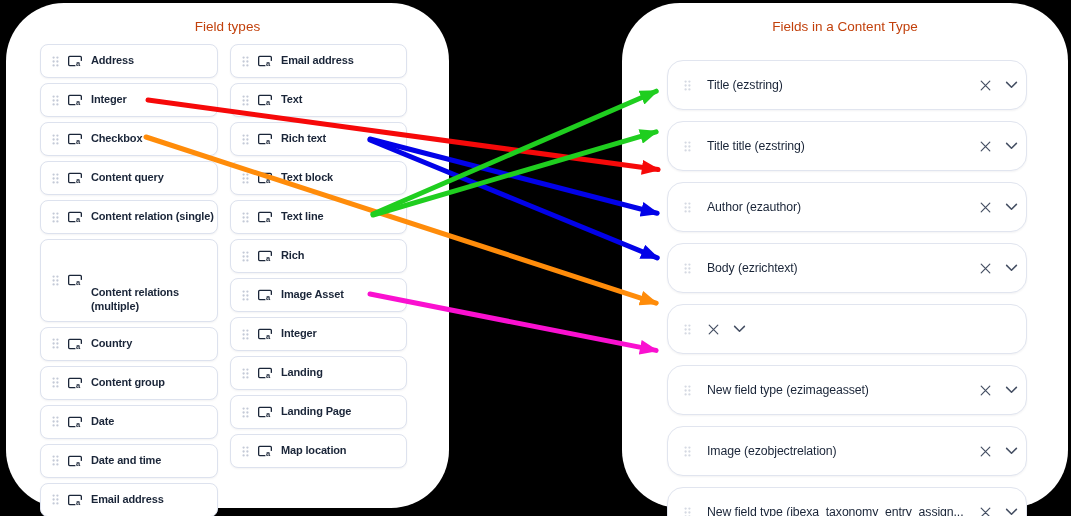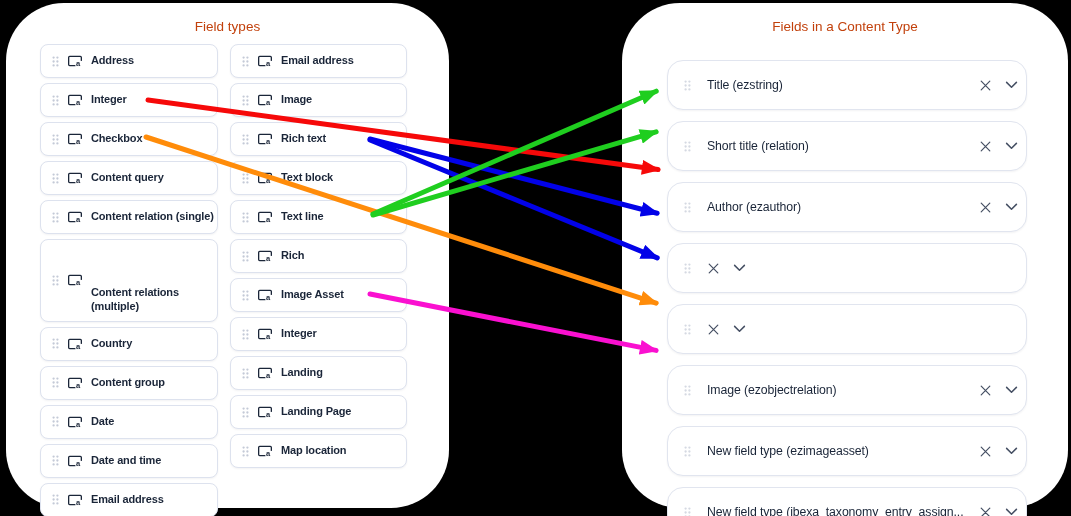--- a/index.html
+++ b/index.html
@@ -292,21 +292,21 @@
                 <circle cx="5.4" cy="5.5" r="1.15"></circle>
                 <circle cx="1.6" cy="9.4" r="1.15"></circle>
                 <circle cx="5.4" cy="9.4" r="1.15"></circle>
               </g>
             </svg>
             <svg class="ficon" width="14" height="12" viewBox="0 0 14 12">
               <rect x="0.65" y="1.4" width="12.7" height="9.2" rx="1" fill="none" stroke="currentColor" stroke-width="1.3"></rect>
               <rect x="7.4" y="5.9" width="6.6" height="6" fill="#ffffff"></rect>
               <text x="10.2" y="11" font-size="7.5" font-weight="700" fill="currentColor" text-anchor="middle" font-family="Liberation Sans, sans-serif">a</text>
             </svg>
-            <span class="ft-label">Image</span>
+            <span class="ft-label">Text</span>
           </div>
           <div class="ft-item">
             <svg class="handle" width="7" height="11" viewBox="0 0 7 11">
               <g fill="currentColor">
                 <circle cx="1.6" cy="1.6" r="1.15"></circle>
                 <circle cx="5.4" cy="1.6" r="1.15"></circle>
                 <circle cx="1.6" cy="5.5" r="1.15"></circle>
                 <circle cx="5.4" cy="5.5" r="1.15"></circle>
                 <circle cx="1.6" cy="9.4" r="1.15"></circle>
                 <circle cx="5.4" cy="9.4" r="1.15"></circle>
@@ -495,21 +495,21 @@
           <svg class="handle" width="7" height="11" viewBox="0 0 7 11">
             <g fill="currentColor">
               <circle cx="1.6" cy="1.6" r="1.15"></circle>
               <circle cx="5.4" cy="1.6" r="1.15"></circle>
               <circle cx="1.6" cy="5.5" r="1.15"></circle>
               <circle cx="5.4" cy="5.5" r="1.15"></circle>
               <circle cx="1.6" cy="9.4" r="1.15"></circle>
               <circle cx="5.4" cy="9.4" r="1.15"></circle>
             </g>
           </svg>
-          <span class="ct-label">Short title (relation)</span>
+          <span class="ct-label">Title title (ezstring)</span>
           <span class="ct-actions">
             <svg class="xicon" width="13" height="13" viewBox="0 0 13 13">
               <path d="M2.2 2.2 L10.8 10.8 M10.8 2.2 L2.2 10.8" stroke="currentColor" stroke-width="1.2" stroke-linecap="round" fill="none"></path>
             </svg>
             <svg class="chev" width="13" height="8" viewBox="0 0 13 8">
               <path d="M1.6 1.4 L6.5 6.3 L11.4 1.4" stroke="currentColor" stroke-width="1.5" fill="none" stroke-linecap="round" stroke-linejoin="round"></path>
             </svg>
           </span>
         </div>
         <div class="ct-row">
@@ -537,40 +537,62 @@
           <svg class="handle" width="7" height="11" viewBox="0 0 7 11">
             <g fill="currentColor">
               <circle cx="1.6" cy="1.6" r="1.15"></circle>
               <circle cx="5.4" cy="1.6" r="1.15"></circle>
               <circle cx="1.6" cy="5.5" r="1.15"></circle>
               <circle cx="5.4" cy="5.5" r="1.15"></circle>
               <circle cx="1.6" cy="9.4" r="1.15"></circle>
               <circle cx="5.4" cy="9.4" r="1.15"></circle>
             </g>
           </svg>
-          <span class="ct-actions">
-            <svg class="xicon" width="13" height="13" viewBox="0 0 13 13">
-              <path d="M2.2 2.2 L10.8 10.8 M10.8 2.2 L2.2 10.8" stroke="currentColor" stroke-width="1.2" stroke-linecap="round" fill="none"></path>
-            </svg>
-            <svg class="chev" width="13" height="8" viewBox="0 0 13 8">
-              <path d="M1.6 1.4 L6.5 6.3 L11.4 1.4" stroke="currentColor" stroke-width="1.5" fill="none" stroke-linecap="round" stroke-linejoin="round"></path>
-            </svg>
-          </span>
-        </div>
-        <div class="ct-row">
-          <svg class="handle" width="7" height="11" viewBox="0 0 7 11">
-            <g fill="currentColor">
-              <circle cx="1.6" cy="1.6" r="1.15"></circle>
-              <circle cx="5.4" cy="1.6" r="1.15"></circle>
-              <circle cx="1.6" cy="5.5" r="1.15"></circle>
-              <circle cx="5.4" cy="5.5" r="1.15"></circle>
-              <circle cx="1.6" cy="9.4" r="1.15"></circle>
-              <circle cx="5.4" cy="9.4" r="1.15"></circle>
-            </g>
-          </svg>
+          <span class="ct-label">Body (ezrichtext)</span>
+          <span class="ct-actions">
+            <svg class="xicon" width="13" height="13" viewBox="0 0 13 13">
+              <path d="M2.2 2.2 L10.8 10.8 M10.8 2.2 L2.2 10.8" stroke="currentColor" stroke-width="1.2" stroke-linecap="round" fill="none"></path>
+            </svg>
+            <svg class="chev" width="13" height="8" viewBox="0 0 13 8">
+              <path d="M1.6 1.4 L6.5 6.3 L11.4 1.4" stroke="currentColor" stroke-width="1.5" fill="none" stroke-linecap="round" stroke-linejoin="round"></path>
+            </svg>
+          </span>
+        </div>
+        <div class="ct-row">
+          <svg class="handle" width="7" height="11" viewBox="0 0 7 11">
+            <g fill="currentColor">
+              <circle cx="1.6" cy="1.6" r="1.15"></circle>
+              <circle cx="5.4" cy="1.6" r="1.15"></circle>
+              <circle cx="1.6" cy="5.5" r="1.15"></circle>
+              <circle cx="5.4" cy="5.5" r="1.15"></circle>
+              <circle cx="1.6" cy="9.4" r="1.15"></circle>
+              <circle cx="5.4" cy="9.4" r="1.15"></circle>
+            </g>
+          </svg>
+          <span class="ct-actions">
+            <svg class="xicon" width="13" height="13" viewBox="0 0 13 13">
+              <path d="M2.2 2.2 L10.8 10.8 M10.8 2.2 L2.2 10.8" stroke="currentColor" stroke-width="1.2" stroke-linecap="round" fill="none"></path>
+            </svg>
+            <svg class="chev" width="13" height="8" viewBox="0 0 13 8">
+              <path d="M1.6 1.4 L6.5 6.3 L11.4 1.4" stroke="currentColor" stroke-width="1.5" fill="none" stroke-linecap="round" stroke-linejoin="round"></path>
+            </svg>
+          </span>
+        </div>
+        <div class="ct-row">
+          <svg class="handle" width="7" height="11" viewBox="0 0 7 11">
+            <g fill="currentColor">
+              <circle cx="1.6" cy="1.6" r="1.15"></circle>
+              <circle cx="5.4" cy="1.6" r="1.15"></circle>
+              <circle cx="1.6" cy="5.5" r="1.15"></circle>
+              <circle cx="5.4" cy="5.5" r="1.15"></circle>
+              <circle cx="1.6" cy="9.4" r="1.15"></circle>
+              <circle cx="5.4" cy="9.4" r="1.15"></circle>
+            </g>
+          </svg>
+          <span class="ct-label">New field type (ezimageasset)</span>
           <span class="ct-actions">
             <svg class="xicon" width="13" height="13" viewBox="0 0 13 13">
               <path d="M2.2 2.2 L10.8 10.8 M10.8 2.2 L2.2 10.8" stroke="currentColor" stroke-width="1.2" stroke-linecap="round" fill="none"></path>
             </svg>
             <svg class="chev" width="13" height="8" viewBox="0 0 13 8">
               <path d="M1.6 1.4 L6.5 6.3 L11.4 1.4" stroke="currentColor" stroke-width="1.5" fill="none" stroke-linecap="round" stroke-linejoin="round"></path>
             </svg>
           </span>
         </div>
         <div class="ct-row">
@@ -578,41 +600,20 @@
             <g fill="currentColor">
               <circle cx="1.6" cy="1.6" r="1.15"></circle>
               <circle cx="5.4" cy="1.6" r="1.15"></circle>
               <circle cx="1.6" cy="5.5" r="1.15"></circle>
               <circle cx="5.4" cy="5.5" r="1.15"></circle>
               <circle cx="1.6" cy="9.4" r="1.15"></circle>
               <circle cx="5.4" cy="9.4" r="1.15"></circle>
             </g>
           </svg>
           <span class="ct-label">Image (ezobjectrelation)</span>
-          <span class="ct-actions">
-            <svg class="xicon" width="13" height="13" viewBox="0 0 13 13">
-              <path d="M2.2 2.2 L10.8 10.8 M10.8 2.2 L2.2 10.8" stroke="currentColor" stroke-width="1.2" stroke-linecap="round" fill="none"></path>
-            </svg>
-            <svg class="chev" width="13" height="8" viewBox="0 0 13 8">
-              <path d="M1.6 1.4 L6.5 6.3 L11.4 1.4" stroke="currentColor" stroke-width="1.5" fill="none" stroke-linecap="round" stroke-linejoin="round"></path>
-            </svg>
-          </span>
-        </div>
-        <div class="ct-row">
-          <svg class="handle" width="7" height="11" viewBox="0 0 7 11">
-            <g fill="currentColor">
-              <circle cx="1.6" cy="1.6" r="1.15"></circle>
-              <circle cx="5.4" cy="1.6" r="1.15"></circle>
-              <circle cx="1.6" cy="5.5" r="1.15"></circle>
-              <circle cx="5.4" cy="5.5" r="1.15"></circle>
-              <circle cx="1.6" cy="9.4" r="1.15"></circle>
-              <circle cx="5.4" cy="9.4" r="1.15"></circle>
-            </g>
-          </svg>
-          <span class="ct-label">New field type (ezimageasset)</span>
           <span class="ct-actions">
             <svg class="xicon" width="13" height="13" viewBox="0 0 13 13">
               <path d="M2.2 2.2 L10.8 10.8 M10.8 2.2 L2.2 10.8" stroke="currentColor" stroke-width="1.2" stroke-linecap="round" fill="none"></path>
             </svg>
             <svg class="chev" width="13" height="8" viewBox="0 0 13 8">
               <path d="M1.6 1.4 L6.5 6.3 L11.4 1.4" stroke="currentColor" stroke-width="1.5" fill="none" stroke-linecap="round" stroke-linejoin="round"></path>
             </svg>
           </span>
         </div>
         <div class="ct-row">

